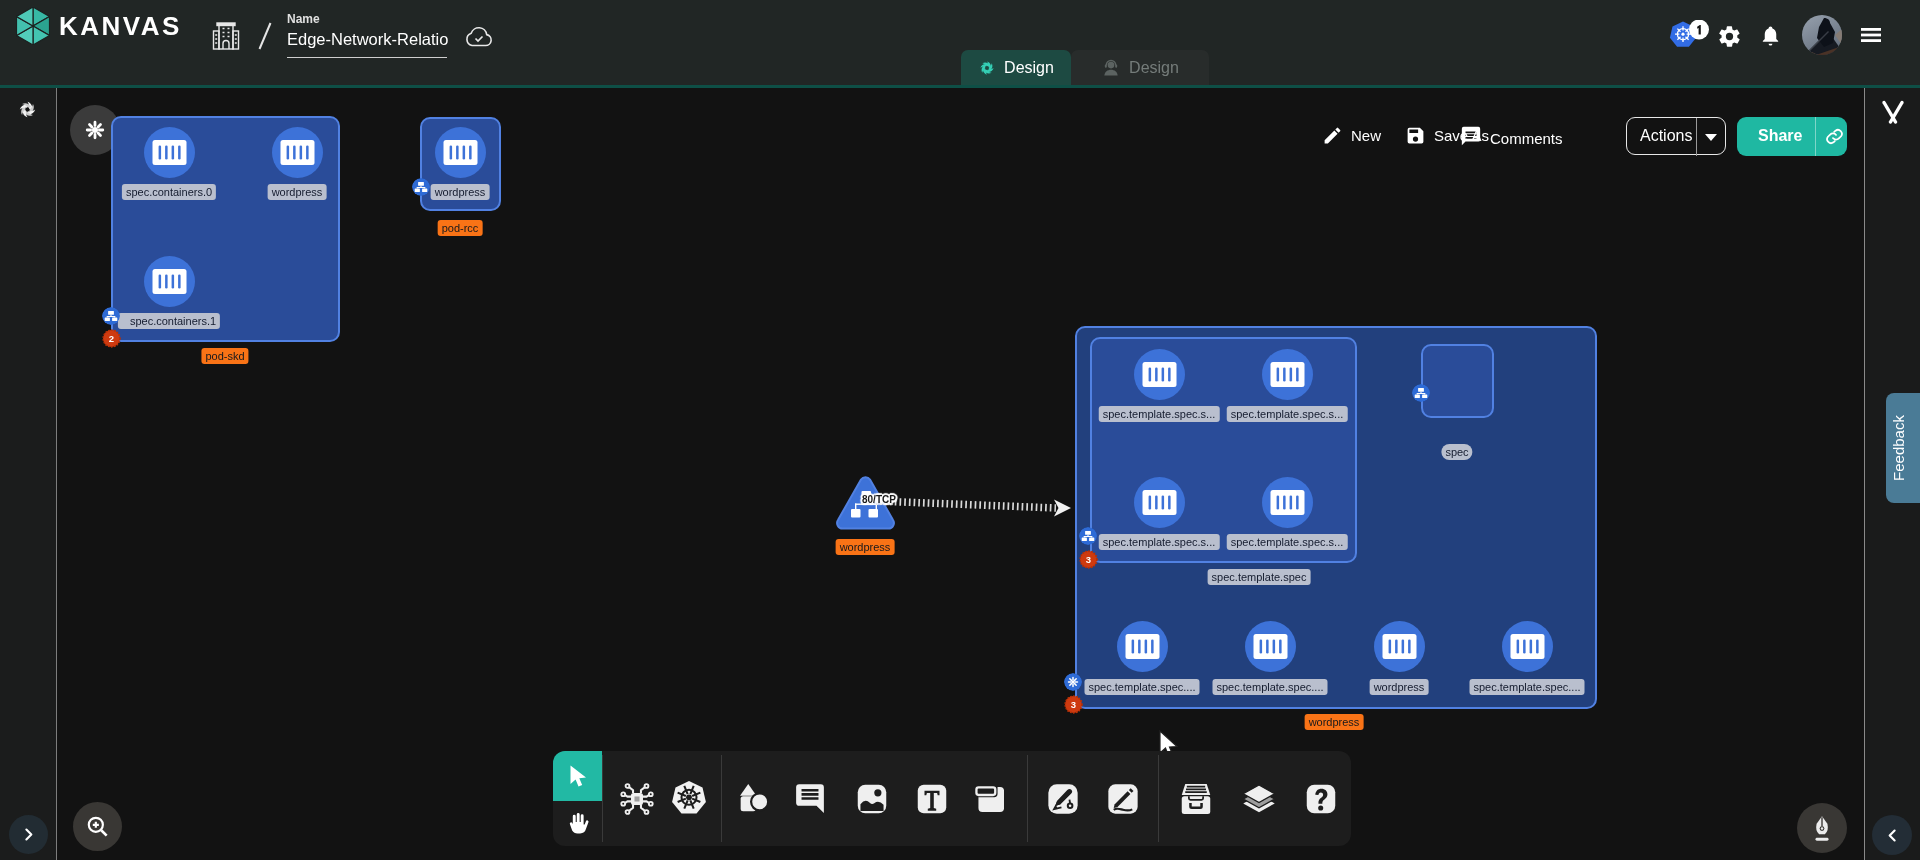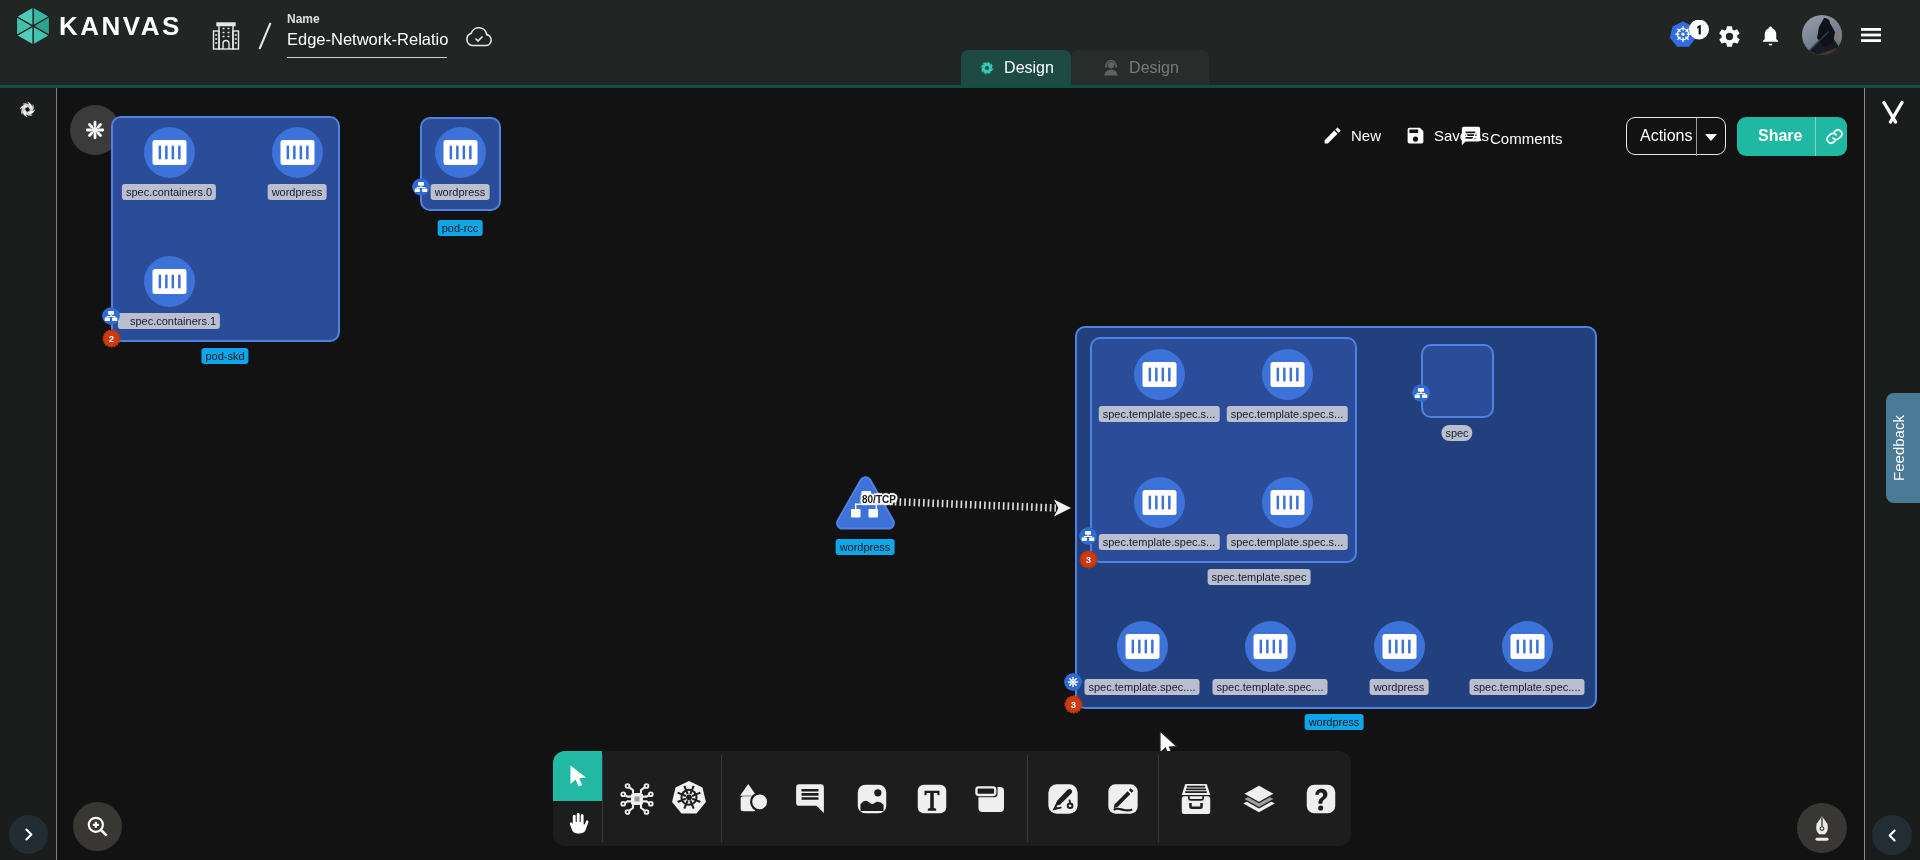--- a/index.html
+++ b/index.html
@@ -37,21 +37,21 @@
 
 #rightbar{position:absolute;left:1864px;top:88px;width:56px;height:772px;background:#1a1b1b;border-left:1px solid #8a8a8a;}
 #feedback{position:absolute;left:1886px;top:393px;width:34px;height:110px;background:#4a7b96;border-radius:8px 0 0 8px;}
 #feedback span{position:absolute;left:4px;top:55px;transform:rotate(-90deg) translateX(-50%);transform-origin:0 0;color:#fff;font-size:15px;white-space:nowrap;}
 
 #leftline{position:absolute;left:56px;top:88px;width:1px;height:772px;background:#7d7d7d;}
 .kbox{position:absolute;border-radius:10px;}
 .box-pod{background:#2a4c99;border:2px solid #5181e2;}
 .box-outer{background:#22407d;border:2px solid #5181e2;}
 .node{position:absolute;width:51px;height:51px;}
-.klabel{position:absolute;font-size:11px;color:#16191d;background:#0ea5e9;border-radius:3px;padding:1.5px 4px 2.5px;white-space:nowrap;transform:translateX(-50%);}
+.klabel{position:absolute;font-size:11px;color:#16191d;background:#f97316;border-radius:3px;padding:1.5px 4px 2.5px;white-space:nowrap;transform:translateX(-50%);}
 .klabel.onblue{background:#b9bfce;color:#141b2e;text-align:right;}
 .badge{position:absolute;border-radius:50%;}
 
 #toolbar{position:absolute;left:553px;top:751px;width:798px;height:95px;background:#1d1d1d;border-radius:12px;}
 #tb-sel{position:absolute;left:0;top:0;width:49px;height:50px;background:#22b9a4;border-radius:12px 0 0 0;display:flex;align-items:center;justify-content:center;}
 .tbdiv{position:absolute;top:4px;width:1px;height:87px;background:#3a3a3a;}
 .tbi{position:absolute;top:50%;transform:translate(-50%,-50%);}
 
 .fcirc{position:absolute;border-radius:50%;display:flex;align-items:center;justify-content:center;}
 </style>
@@ -407,21 +407,21 @@
   <div class="klabel onblue" style="left:169px;top:313px;padding-left:12px;">spec.containers.1</div>
   <div class="klabel " style="left:225px;top:348px;">pod-skd</div>
   <div class="klabel onblue" style="left:460px;top:184px;">wordpress</div>
   <div class="klabel " style="left:460px;top:220px;">pod-rcc</div>
   <div class="klabel " style="left:865px;top:539px;">wordpress</div>
   <div class="klabel onblue" style="left:1159px;top:406px;">spec.template.spec.s...</div>
   <div class="klabel onblue" style="left:1287px;top:406px;">spec.template.spec.s...</div>
   <div class="klabel onblue" style="left:1159px;top:534px;">spec.template.spec.s...</div>
   <div class="klabel onblue" style="left:1287px;top:534px;">spec.template.spec.s...</div>
   <div class="klabel onblue" style="left:1259px;top:569px;">spec.template.spec</div>
-  <div class="klabel onblue" style="left:1457px;top:425px;border-radius:8px;">spec</div>
+  <div class="klabel onblue" style="left:1457px;top:444px;border-radius:8px;">spec</div>
   <div class="klabel onblue" style="left:1142px;top:679px;">spec.template.spec....</div>
   <div class="klabel onblue" style="left:1270px;top:679px;">spec.template.spec....</div>
   <div class="klabel onblue" style="left:1399px;top:679px;">wordpress</div>
   <div class="klabel onblue" style="left:1527px;top:679px;">spec.template.spec....</div>
   <div class="klabel " style="left:1334px;top:714px;">wordpress</div>
 
   <svg class="badge" style="left:102px;top:307px;" width="18" height="18" viewBox="0 0 18 18">
         <circle cx="9" cy="9" r="9" fill="#2e6bd6"></circle>
         <g fill="#fff">
           <rect x="6.1" y="4" width="5.8" height="3.8" rx="0.6"></rect>

